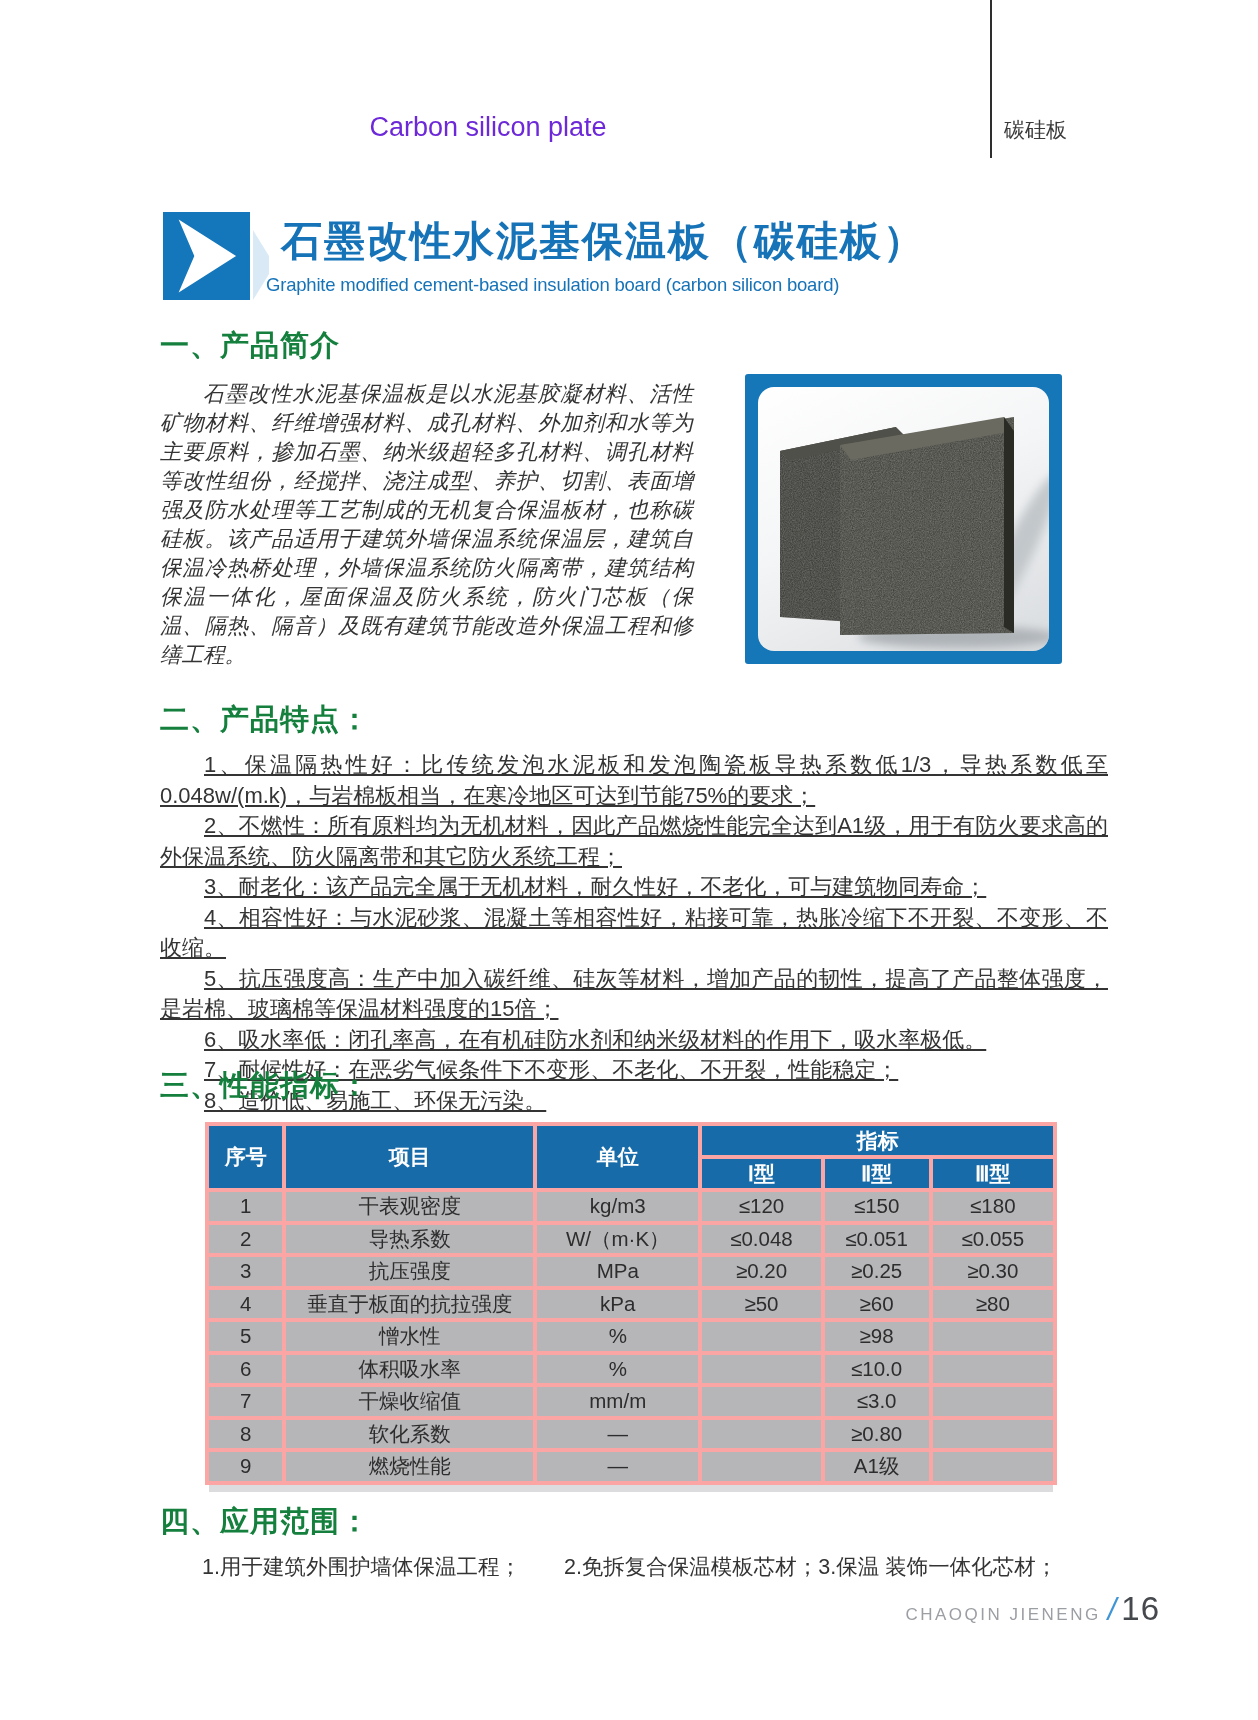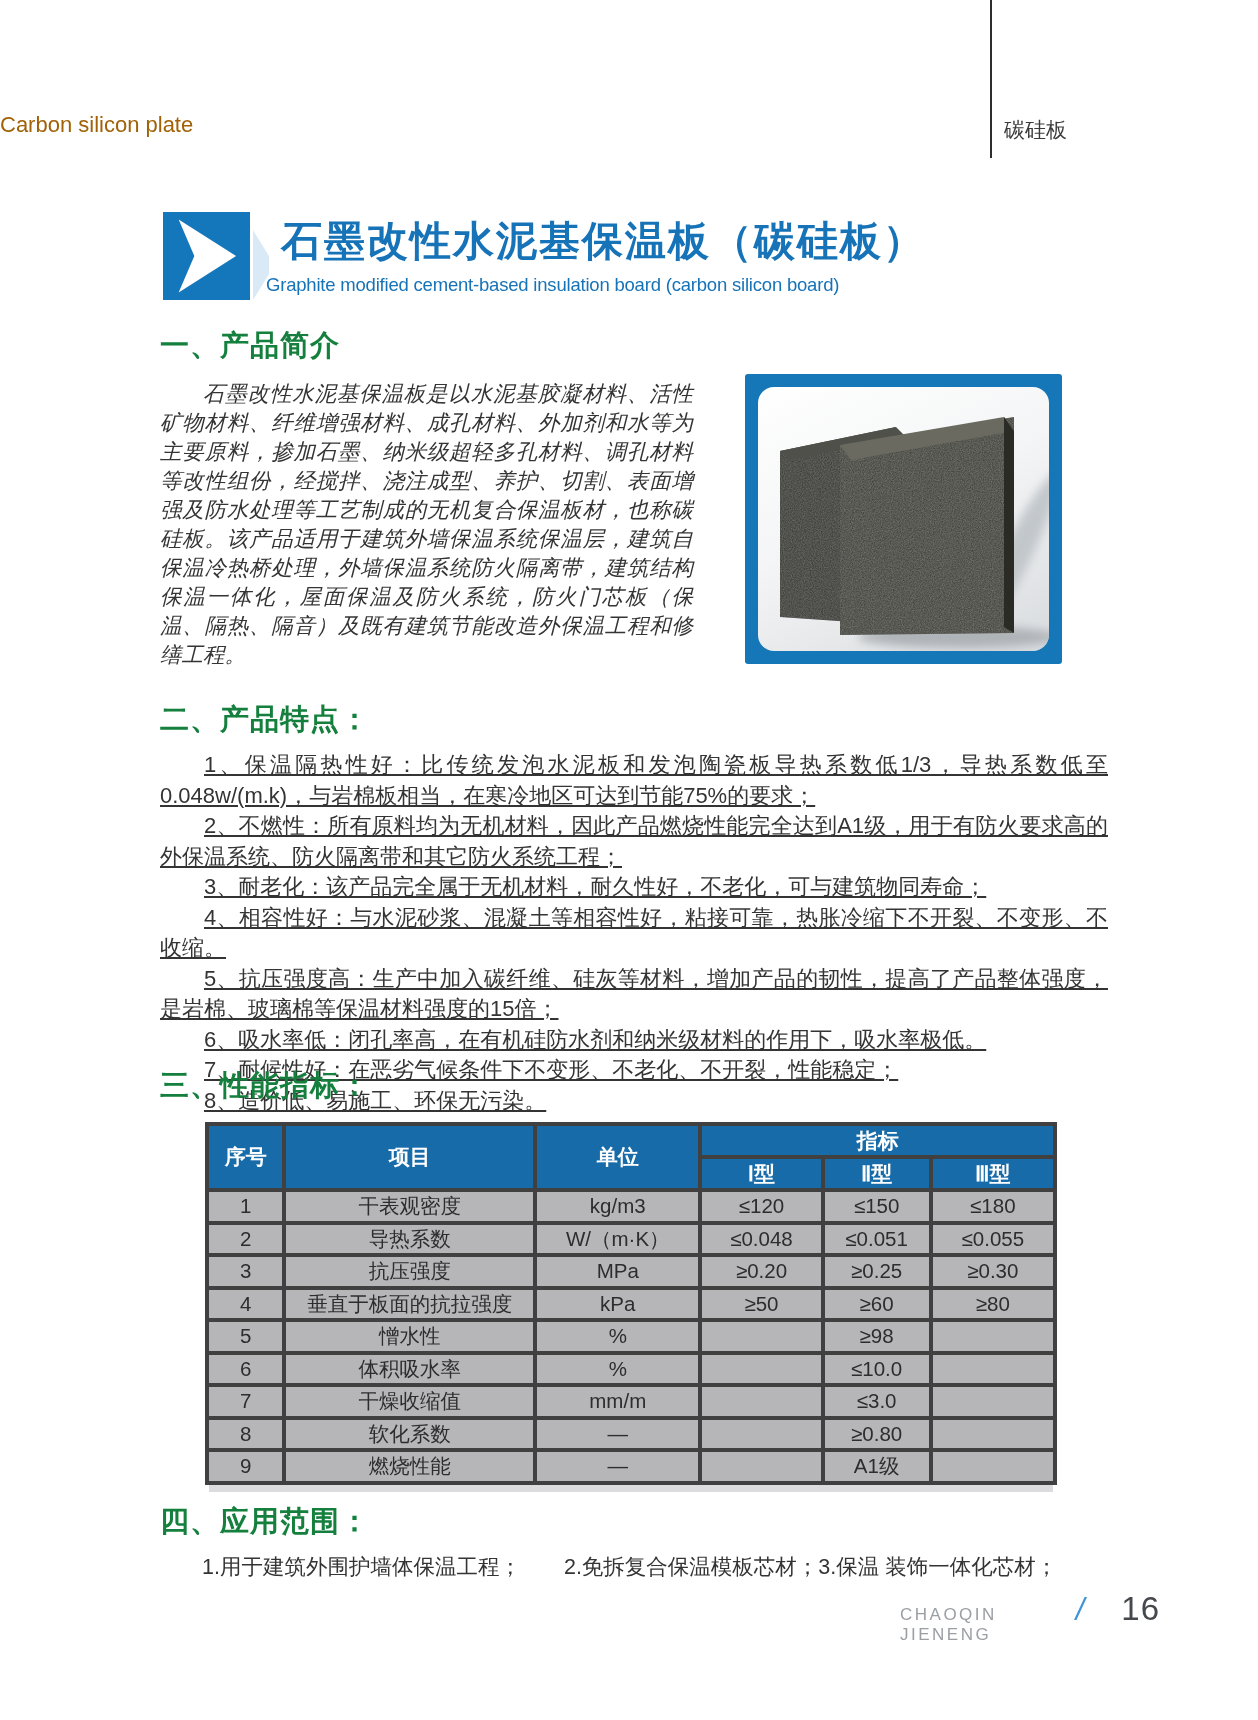--- a/index.html
+++ b/index.html
@@ -3,22 +3,22 @@
 <meta charset="utf-8">
 <style>
   html,body{margin:0;padding:0;background:#e8e8e8;}
   .page{
     position:relative; width:1258px; height:1720px; margin:0 auto;
     background:#ffffff; overflow:hidden;
     font-family:"Liberation Sans", sans-serif; color:#333;
   }
   
   .top-rule{position:absolute; left:990px; top:0; width:2px; height:158px; background:#2e2e2e;}
-  .header-en{position:absolute; top:112px; left:0; width:976px; text-align:left;
-             font-size:22px; color:#a16207;}
+  .header-en{position:absolute; top:112px; left:0; width:976px; text-align:center;
+             font-size:27px; color:#6d28d9;}
   .header-zh{position:absolute; top:116px; left:1004px; font-size:21px; color:#3a3a3a;text-align:center;}
 
   
   .logo{position:absolute; left:163px; top:212px; width:87px; height:88px; background:#1577bb;}
   .logo svg{display:block; width:100%; height:100%;}
   .logo-ghost{position:absolute; left:253px; top:230px; width:18px; height:70px;}
   .main-title{position:absolute; left:281px; top:214px; margin:0;
               font-size:41px; font-weight:700; letter-spacing:2px; color:#1673b8; white-space:nowrap;}
   .subtitle{position:absolute; left:266px; top:274px; font-size:18.5px; font-weight:400;
             color:#1673b8; letter-spacing:-0.2px; white-space:nowrap;}
@@ -39,34 +39,34 @@
 
   
   .features{position:absolute; left:160px; top:700px; width:948px;}
   .feature-list{margin-top:10px;}
   .feature-list p{margin:0; font-size:22px; line-height:30.5px; text-align:justify;
                   text-indent:2em; color:#343434;text-decoration:underline;}
 
   
   .performance{position:absolute; left:160px; top:1066px; width:948px;}
   .perf-table{margin:16px 0 0 45px; border-collapse:separate; border-spacing:4px;
-              table-layout:fixed; width:852px; background:#404040;}
+              table-layout:fixed; width:852px; background:#fca5a5;}
   .perf-table th{background:#176ba8; color:#ffffff; font-weight:700; font-size:21px;
                  text-align:center; padding:0; height:29px;}
   .perf-table td{background:#b6b6b9; color:#2d2d2d; font-size:20.5px;
                  text-align:center; padding:0; height:28.5px;}
   .table-strip{margin-left:49px; width:844px; height:7px; background:#dcdcde;}
 
   
   .applications{position:absolute; left:160px; top:1502px; width:960px;}
   .applications p{margin:10px 0 0 42px; font-size:21.5px; color:#343434;}
 
   
   .footer{position:absolute; left:900px; top:1590px; width:260px; display:flex;
-          align-items:baseline; justify-content:flex-end;gap:32px;}
+          align-items:baseline; justify-content:flex-end;}
   .footer .brand{font-size:17px; letter-spacing:2.5px; color:#9b9ea3;}
   .footer .slash{font-size:31px; color:#3f95d5; margin:0 5px 0 7px; font-style:italic;}
   .footer .pagenum{font-size:33px; color:#45484c; letter-spacing:1px;}
 </style>
 </head>
 <body>
 
 <div class="page">
 
   <div class="top-rule"></div>

